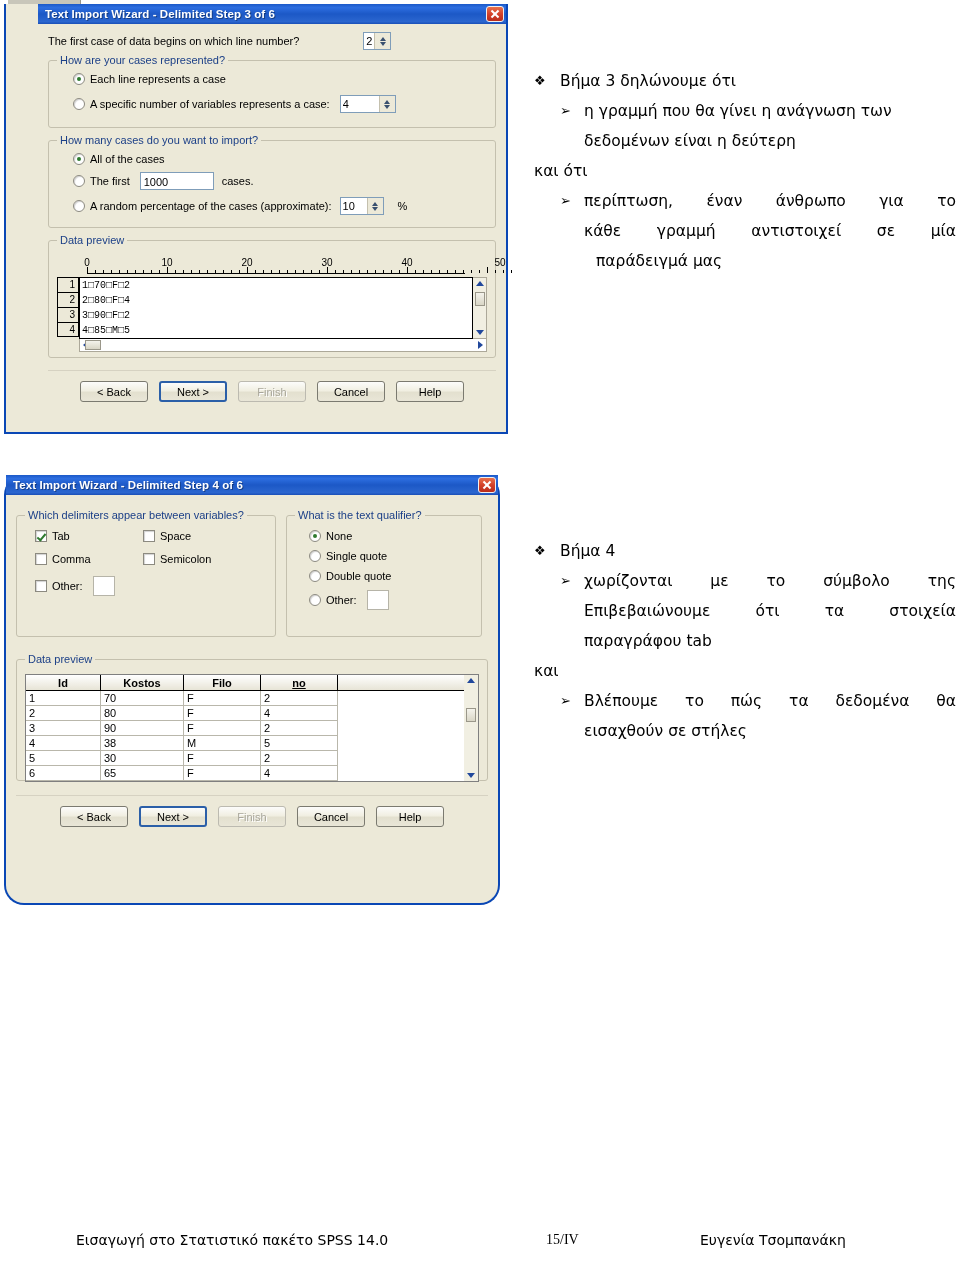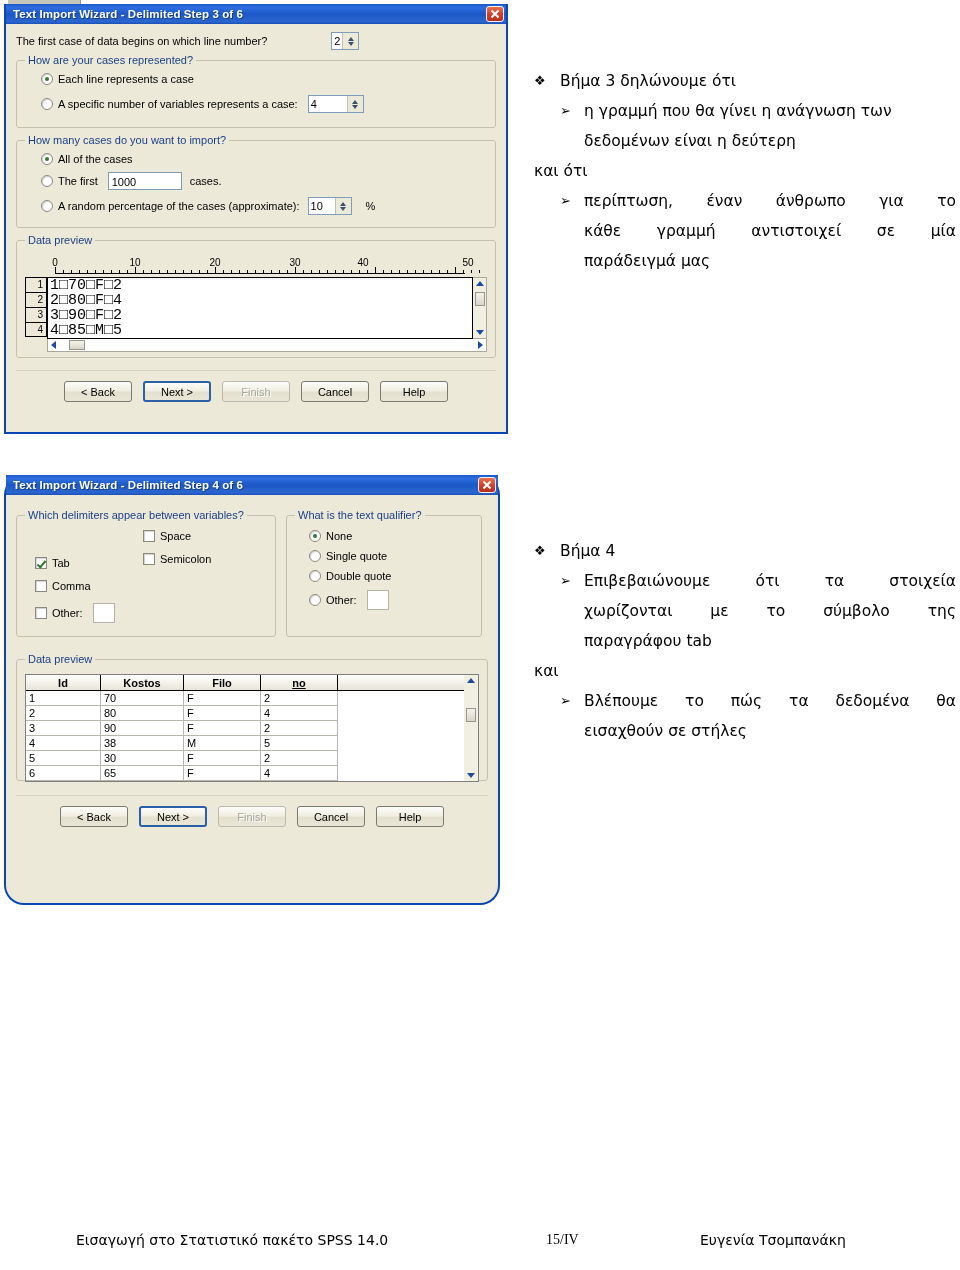--- a/index.html
+++ b/index.html
@@ -277,21 +277,21 @@
     flex: 1 1 auto;
     background: #ffffff;
     border: 1px solid #000;
     box-sizing: border-box;
     overflow: hidden;
   }
   .rawtext .rline {
     height: 15px;
     line-height: 15px;
     font-family: "Liberation Mono", monospace;
-    font-size: 15px;
+    font-size: 10px;
     padding-left: 2px;
     white-space: pre;
     color: #000;
   }
   .vscroll {
     width: 14px;
     flex: 0 0 auto;
     background: #f1efe2;
     border: 1px solid #aca899;
     border-left: none;
@@ -451,21 +451,21 @@
     width: 72px; height: 5px;
     background: #c8c6ba;
     border-right: 1px solid #9a978a;
   }
 </style>
 </head>
 <body>
 
 <div class="crop-artifact"></div>
 
-<div class="dialog" style="left:4px; top:4px; width:504px; height:430px;">
+<div class="dialog" style="left:4px; top:4px; width:504px; height:430px;padding-left:32px;">
 
   <div class="titlebar">
     <span class="title">Text Import Wizard - Delimited Step 3 of 6</span>
     <span class="spacer"></span>
     <span class="close-btn"></span>
   </div>
 
   <div class="dialog-body">
 
     <div class="row" style="margin-bottom:4px;gap:32px;">
@@ -573,21 +573,21 @@
         <div class="tick minor" style="left:248px;"></div>
         <div class="tick minor" style="left:256px;"></div>
         <div class="tick minor" style="left:264px;"></div>
         <div class="tick minor" style="left:272px;"></div>
         <div class="tick minor" style="left:280px;"></div>
         <div class="tick minor" style="left:288px;"></div>
         <div class="tick minor" style="left:296px;"></div>
         <div class="tick minor" style="left:304px;"></div>
         <div class="tick minor" style="left:312px;"></div>
         <div class="tick major" style="left:320px;"></div>
-        <div class="numlbl" style="left:308px;margin-top:13px;">40</div>
+        <div class="numlbl" style="left:320px;margin-top:13px;">40</div>
         <div class="tick minor" style="left:328px;"></div>
         <div class="tick minor" style="left:336px;"></div>
         <div class="tick minor" style="left:344px;"></div>
         <div class="tick minor" style="left:352px;"></div>
         <div class="tick minor" style="left:360px;"></div>
         <div class="tick minor" style="left:368px;"></div>
         <div class="tick minor" style="left:376px;"></div>
         <div class="tick minor" style="left:384px;"></div>
         <div class="tick minor" style="left:392px;"></div>
         <div class="tick major" style="left:400px;"></div>
@@ -645,21 +645,21 @@
 
   <div class="dialog-body" style="padding-top:20px;">
 
     <div style="display:flex; gap:10px; align-items:stretch;">
 
       <div class="groupbox" style="width:260px; height:122px; margin-top:0; padding:14px 8px 8px 8px;">
         <span class="legend lbl-blue">Which delimiters appear between variables?</span>
 
         <div style="display:flex;">
           <div style="width:118px;">
-            <div class="row" style="margin-left:10px; margin-bottom:11px;margin-top:27px;">
+            <div class="row" style="margin-left:10px; margin-bottom:11px;">
               <span class="check on"></span>
               <span class="lbl">Tab</span>
             </div>
             <div class="row" style="margin-left:10px; margin-bottom:11px;">
               <span class="check"></span>
               <span class="lbl">Comma</span>
             </div>
             <div class="row" style="margin-left:10px; margin-bottom:0;">
               <span class="check"></span>
               <span class="lbl">Other:</span>
@@ -791,37 +791,37 @@
     </span>
   </div>
 
   <div class="plainline" style="margin-left:0;">και ότι</div>
 
   <div class="bullet-l2">
     <span class="mark">➢</span>
     <span class="body">
       <span style="display:block; text-align:justify; text-align-last:justify;">περίπτωση, έναν άνθρωπο για το</span>
       <span style="display:block; text-align:justify; text-align-last:justify;">κάθε γραμμή αντιστοιχεί σε μία</span>
-      <span class="lastline" style="display:block;">παράδειγμά μας</span>
+      <span class="lastline" style="display:block;margin-left:12px;">παράδειγμά μας</span>
     </span>
   </div>
 </div>
 
 <div class="textblock" style="left:534px; top:536px; width:422px;">
 
   <div class="bullet-l1">
     <span class="mark">❖</span>
     <span>Βήμα 4</span>
   </div>
 
   <div class="bullet-l2">
     <span class="mark">➢</span>
     <span class="body">
+      <span style="display:block; text-align:justify; text-align-last:justify;">χωρίζονται με το σύμβολο της</span>
       <span style="display:block; text-align:justify; text-align-last:justify;">Επιβεβαιώνουμε ότι τα στοιχεία</span>
-      <span style="display:block; text-align:justify; text-align-last:justify;">χωρίζονται με το σύμβολο της</span>
       <span class="lastline" style="display:block;">παραγράφου tab</span>
     </span>
   </div>
 
   <div class="plainline" style="margin-left:0;">και</div>
 
   <div class="bullet-l2">
     <span class="mark">➢</span>
     <span class="body">
       <span style="display:block; text-align:justify; text-align-last:justify;">Βλέπουμε το πώς τα δεδομένα θα</span>

